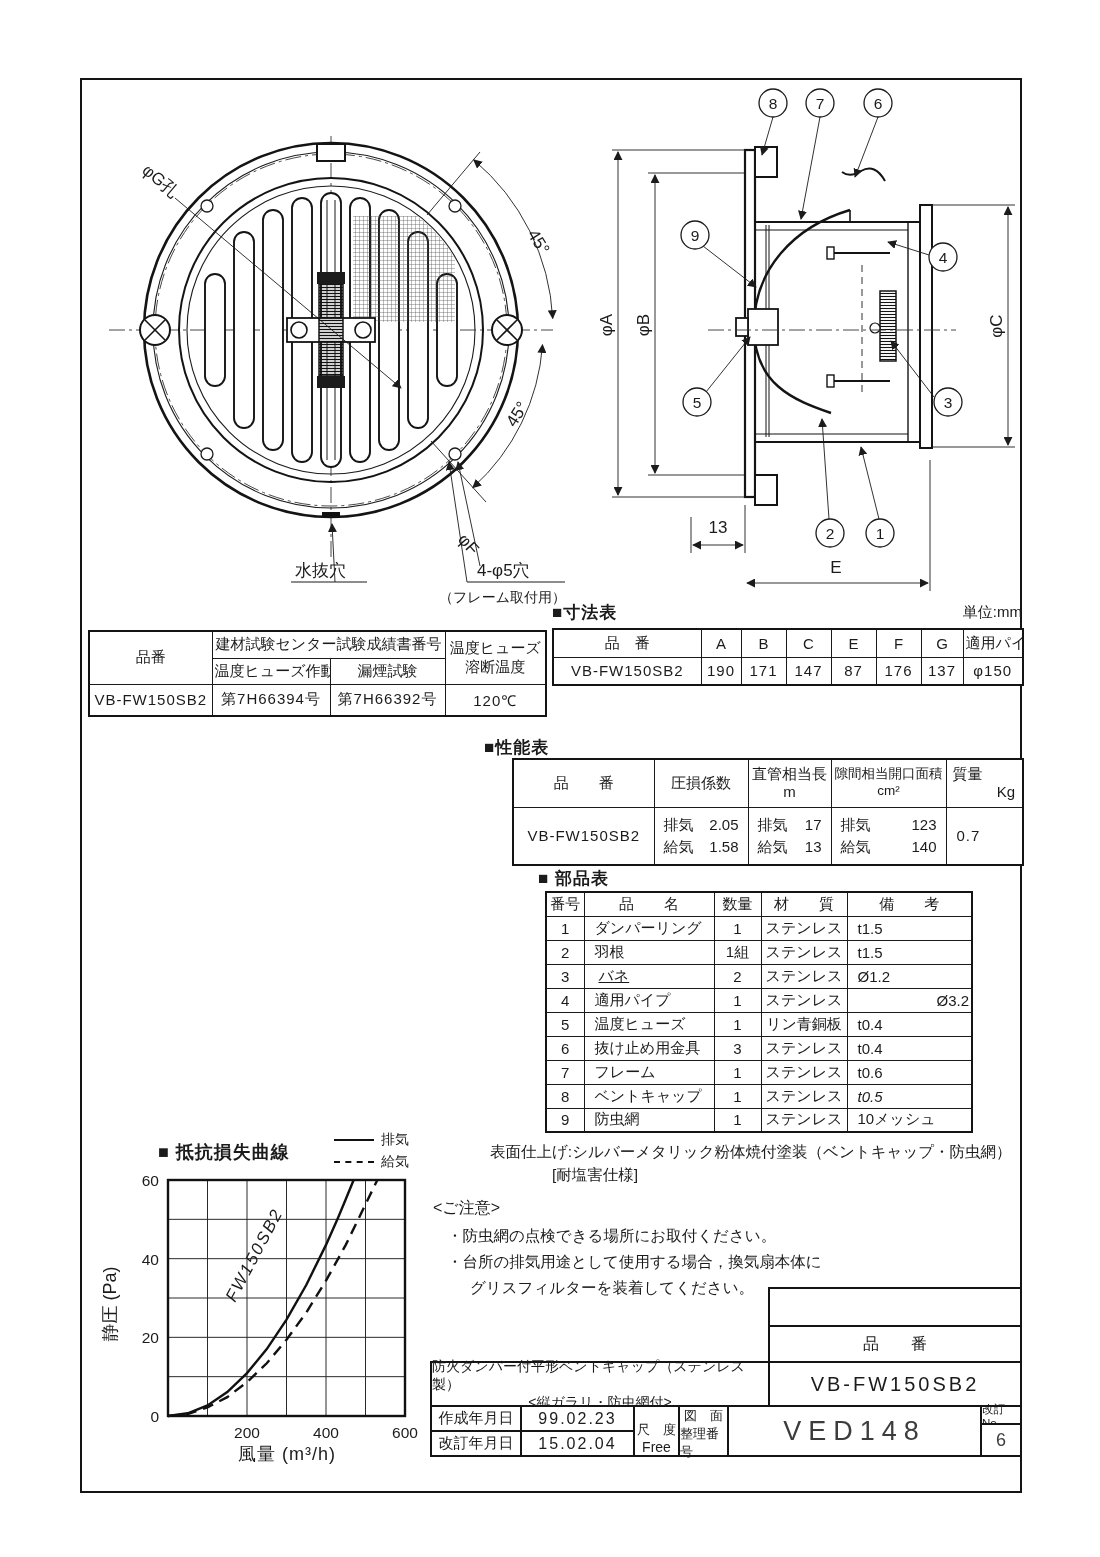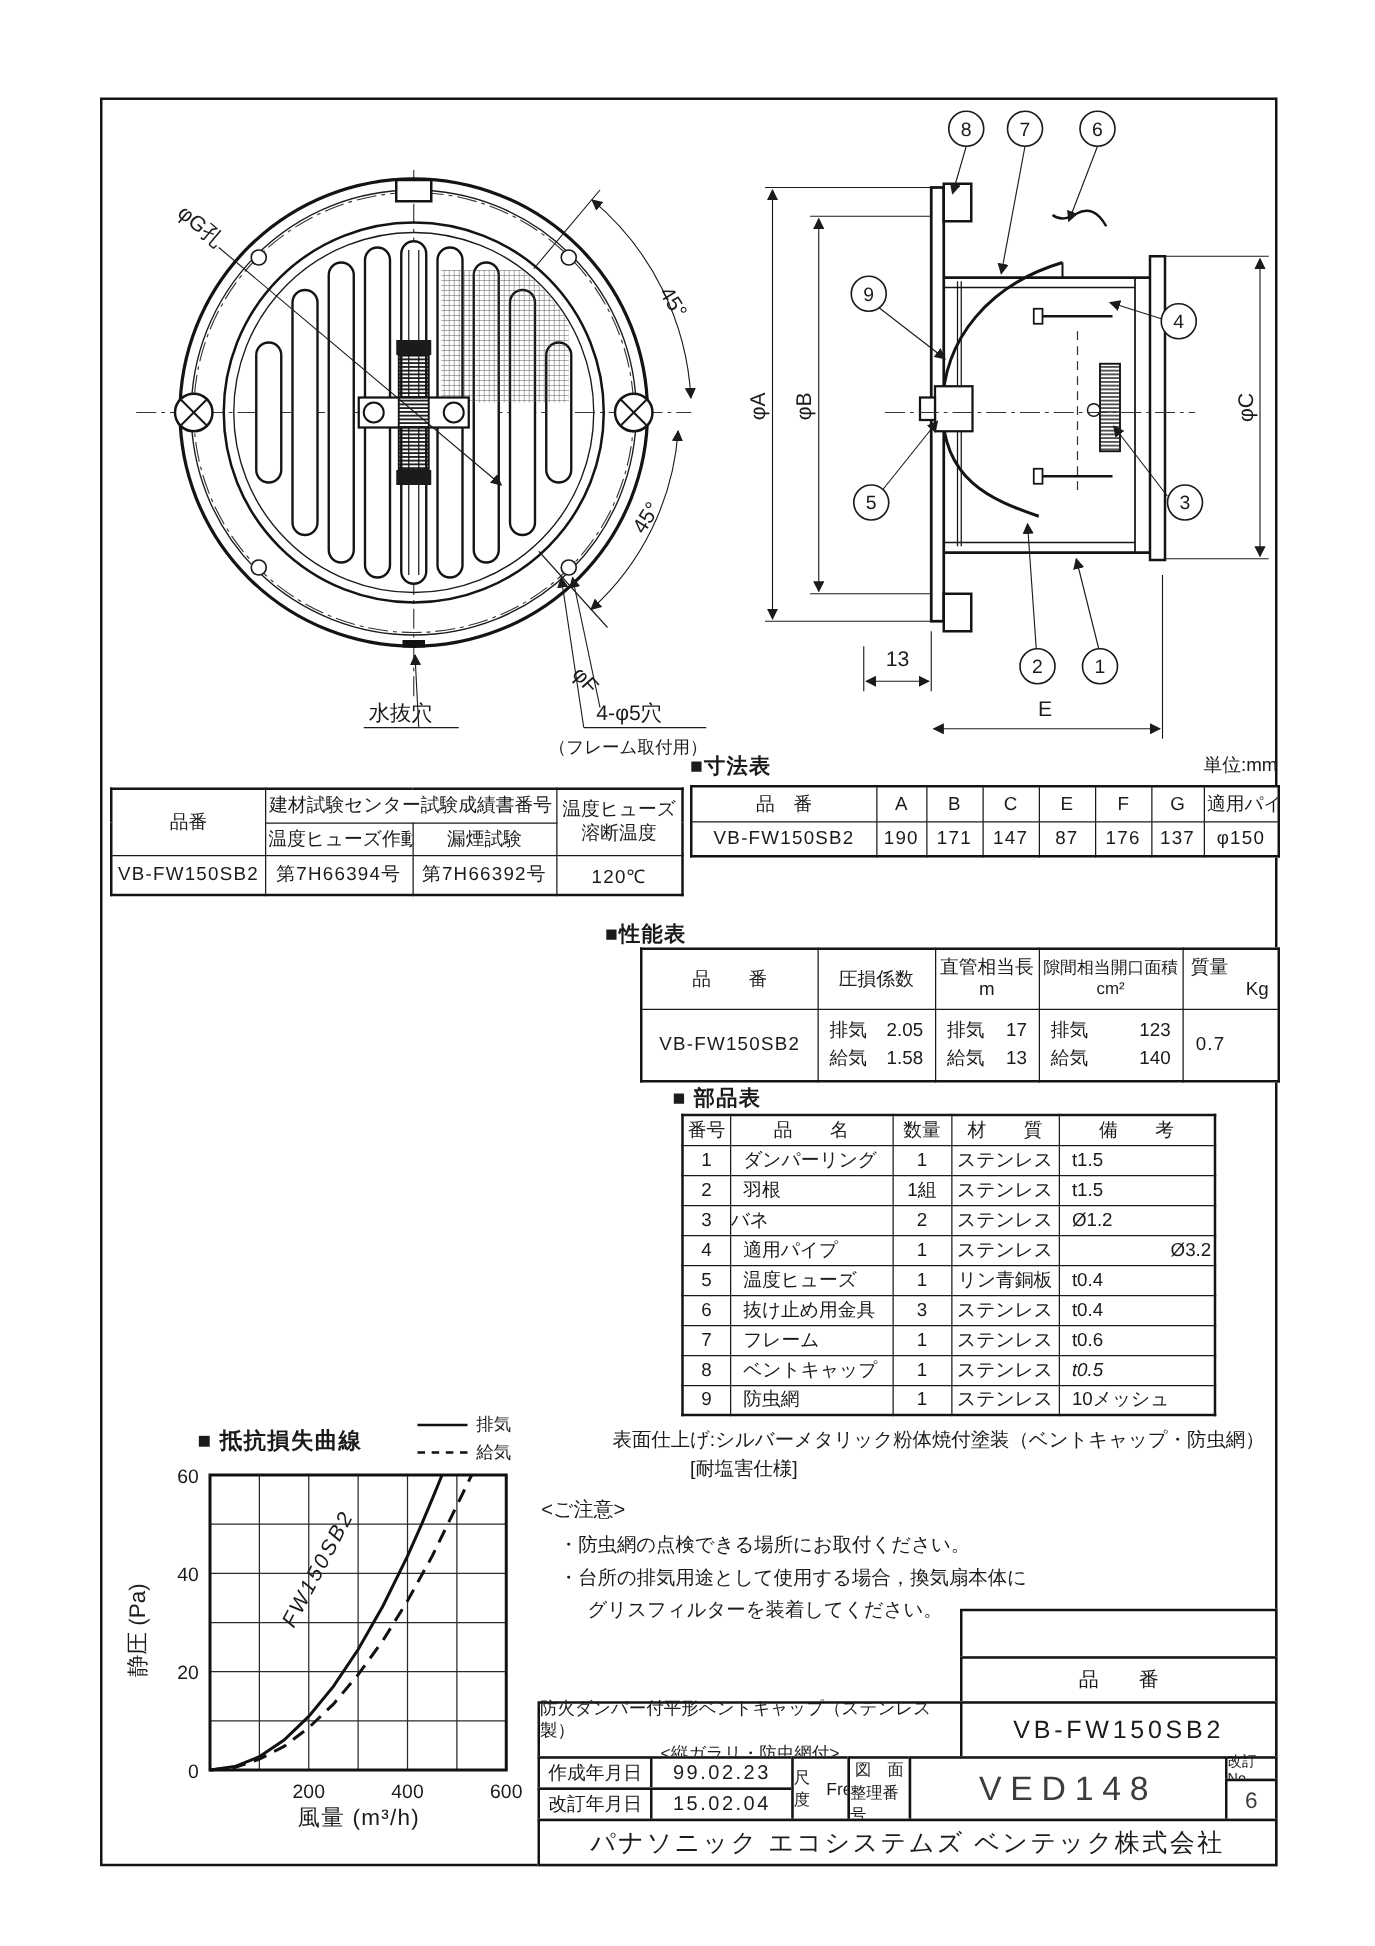--- a/index.html
+++ b/index.html
@@ -403,21 +403,21 @@
         </tr>
         <tr style="height: 24px;">
           <td>2</td>
           <td style="text-align: left; padding-left: 10px;">羽根</td>
           <td>1組</td>
           <td>ステンレス</td>
           <td style="text-align: left; padding-left: 10px;">t1.5</td>
         </tr>
         <tr style="height: 24px;">
           <td>3</td>
-          <td style="text-align: left; padding-left: 0;">バネ</td>
+          <td style="text-align: left; padding-left: 14px; text-decoration: underline;">バネ</td>
           <td>2</td>
           <td>ステンレス</td>
           <td style="text-align: left; padding-left: 10px;">Ø1.2</td>
         </tr>
         <tr style="height: 24px;">
           <td>4</td>
           <td style="text-align: left; padding-left: 10px;">適用パイプ</td>
           <td>1</td>
           <td>ステンレス</td>
           <td style="text-align: right; padding-left: 10px;">Ø3.2</td>
@@ -511,25 +511,24 @@
   <div class="tb" style="left:768px;top:1325px;width:254px;height:38px;font-size:16px;">品　　番</div>
   <div class="tb" style="left:430px;top:1361px;width:340px;height:46px;flex-direction:column;line-height:1.3;">
     <div style="font-size:14px">防火ダンパー付平形ベントキャップ（ステンレス製）</div>
     <div style="font-size:14px">&lt;縦ガラリ・防虫網付&gt;</div>
   </div>
   <div class="tb" style="left:768px;top:1361px;width:254px;height:46px;font-size:20px;letter-spacing:3px;">VB-FW150SB2</div>
   <div class="tb" style="left:430px;top:1405px;width:92px;height:27px;">作成年月日</div>
   <div class="tb" style="left:520px;top:1405px;width:115px;height:27px;font-size:16px;letter-spacing:2px;">99.02.23</div>
   <div class="tb" style="left:430px;top:1430px;width:92px;height:27px;">改訂年月日</div>
   <div class="tb" style="left:520px;top:1430px;width:115px;height:27px;font-size:16px;letter-spacing:2px;">15.02.04</div>
-  <div class="tb" style="left:633px;top:1405px;width:47px;height:52px;justify-content:space-between;">
+  <div class="tb" style="left:633px;top:1405px;width:47px;height:52px;flex-direction:column;justify-content:flex-end;">
     <div style="font-size:13px">尺　度</div>
     <div style="font-size:14px">Free</div>
   </div>
   <div class="tb" style="left:678px;top:1405px;width:51px;height:52px;flex-direction:column;justify-content:space-around;">
     <div style="font-size:13px">図　面</div>
     <div style="font-size:13px">整理番号</div>
   </div>
   <div class="tb" style="left:727px;top:1405px;width:255px;height:52px;font-size:27px;letter-spacing:7px;color:#3c3c3c;">VED148</div>
   <div class="tb" style="left:980px;top:1405px;width:42px;height:20px;font-size:11.5px;">改訂No.</div>
   <div class="tb" style="left:980px;top:1423px;width:42px;height:34px;font-size:18px;color:#3c3c3c;">6</div>
-  <div class="tb" style="left:430px;top:1455px;width:592px;height:38px;font-size:20px;letter-spacing:2px;">パナソニック エコシステムズ ベンテック株式会社</div>
 </div>
 
 </body></html>

